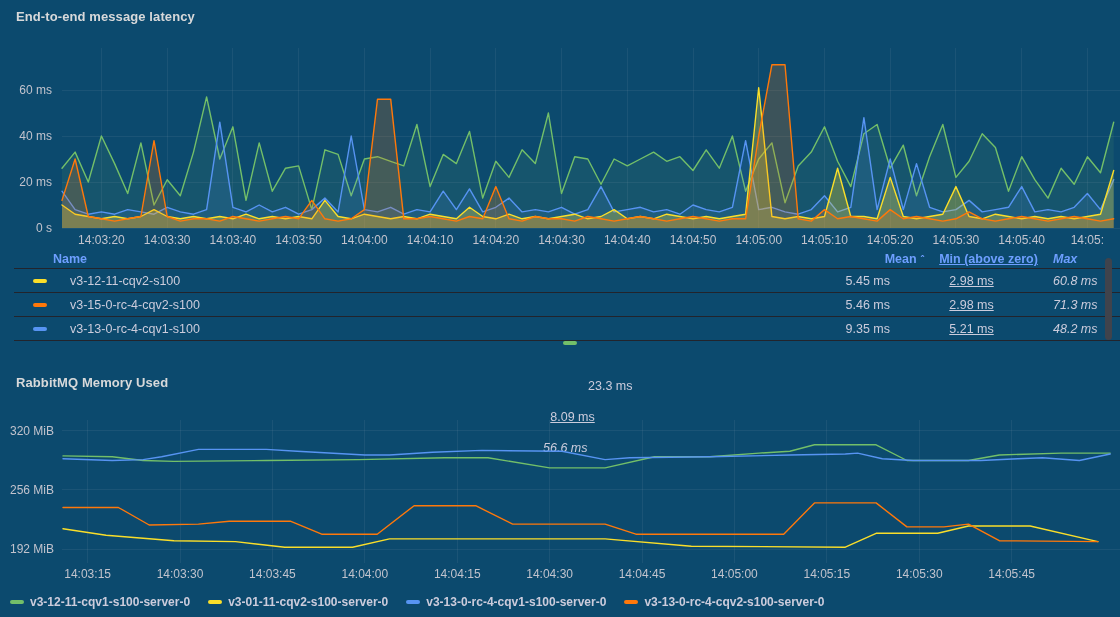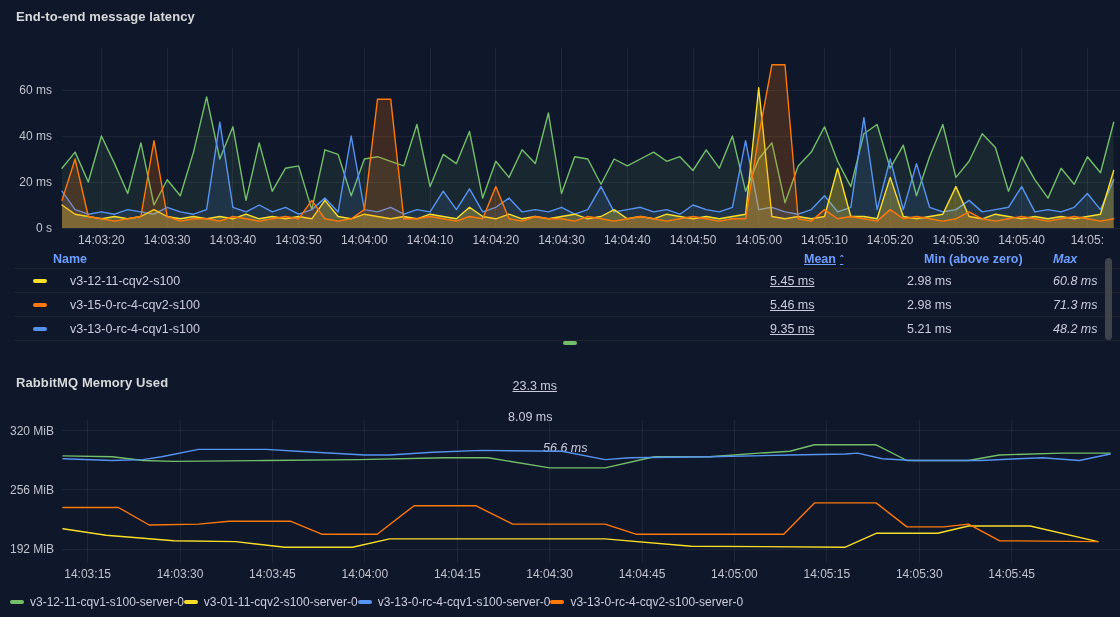--- a/index.html
+++ b/index.html
@@ -1,40 +1,40 @@
 <!DOCTYPE html>
 <html><head>
 <meta charset="utf-8">
 <style>
   html,body{margin:0;padding:0;background:#0b0c0e;}
-  .canvas{position:relative;width:1120px;height:617px;background:#0f172a;overflow:hidden;
+  .canvas{position:relative;width:1120px;height:617px;background:#0c4a6e;overflow:hidden;
           font-family:"Liberation Sans",sans-serif;color:#ccccdc;}
   .panel-title{position:absolute;left:16px;font-size:13px;font-weight:bold;color:#d8d9da;letter-spacing:.1px;}
   #p1-title{top:9px;}
   #p2-title{top:375px;}
   svg{position:absolute;left:0;display:block;}
   #chart1{top:38px;}
   #chart2{top:408px;}
   .tick-label{font-size:12px;fill:#c2c3cd;}
   .grid{stroke:rgba(204,204,220,0.08);stroke-width:1;shape-rendering:crispEdges;}
   
   .ltable{position:absolute;left:14px;top:250px;width:1120px;font-size:12.5px;}
   .lt-head,.lt-row{display:flex;align-items:center;padding-left:19px;padding-right:22px;box-sizing:border-box;}
   .lt-head{height:19px;padding-left:39px;color:#6e9fff;font-weight:bold;border-bottom:1px solid #22242c;}
   .lt-row{height:24px;border-bottom:1px solid #22242c;gap:17px;}
   .lt-row:last-child{border-bottom:none;flex-direction:column;}
   .lt-name{flex:1;white-space:nowrap;overflow:hidden;}
-  .lt-mean{width:120px;text-align:left;white-space:nowrap;text-decoration:underline;}
-  .lt-min{width:129px;text-align:left;white-space:nowrap;}
+  .lt-mean{width:120px;text-align:right;white-space:nowrap;}
+  .lt-min{width:129px;text-align:center;white-space:nowrap;text-decoration:underline;}
   .lt-max{width:59px;margin-right:-20px;padding-right:20px;text-align:left;white-space:nowrap;font-style:italic;}
   .caret{font-size:10px;margin-left:4px;}
   .swatch{display:inline-block;width:14px;height:4px;border-radius:2px;margin-right:6px;flex:none;}
   .scrollbar-thumb{position:absolute;right:8px;top:258px;width:7px;height:82px;border-radius:4px;background:#3f434c;}
   
-  .legend2{position:absolute;left:10px;top:595px;display:flex;align-items:center;font-size:12px;color:#ccccdc;}
+  .legend2{position:absolute;left:10px;top:595px;display:flex;align-items:center;gap:18px;font-size:12px;color:#ccccdc;font-weight:bold;}
   .legend2 .item{display:flex;align-items:center;white-space:nowrap;}
 </style>
 </head>
 <body>
 
 <div class="canvas">
 
   <div class="panel-title" id="p1-title">End-to-end message latency</div>
   <svg id="chart1" width="1120" height="212">
       <line x1="62" x2="1120" y1="190" y2="190" class="grid"></line>

